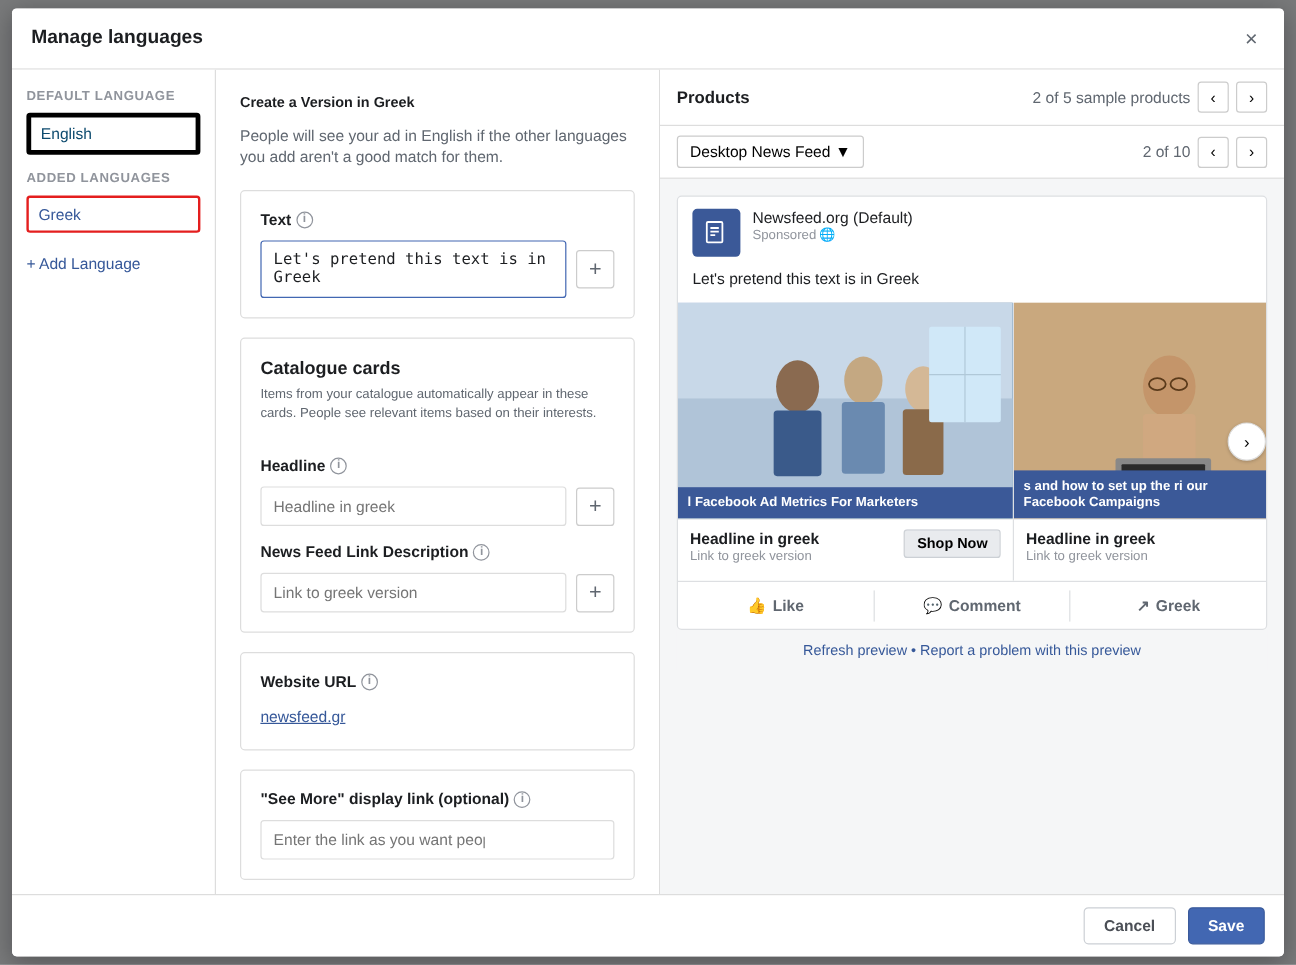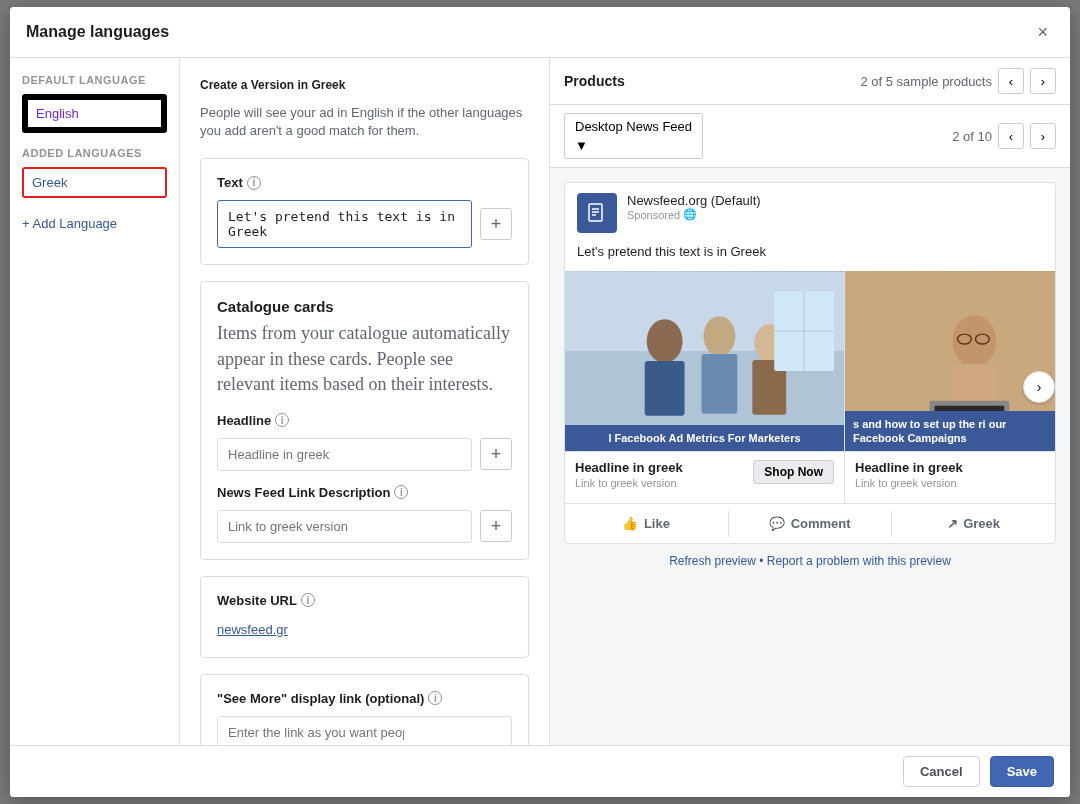--- a/index.html
+++ b/index.html
@@ -60,22 +60,22 @@
 
     .lang-item {
       padding: 6px 8px;
       border-radius: 3px;
       cursor: pointer;
       margin-bottom: 4px;
       font-size: 13px;
     }
 
     .lang-item.english {
-      border: 6px solid #000000;
-      color: #6d28d9;
+      border: 4px solid #000000;
+      color: #0c4a6e;
       font-weight: 500;
     }
 
     .lang-item.greek {
       border: 2px solid #e41e1e;
       color: #365899;
       font-weight: 500;
     }
 
     .add-language-btn {
@@ -145,21 +145,21 @@
       display: flex; align-items: center; justify-content: center;
       font-size: 18px; color: #606770;
     }
 
     .section-title {
       font-size: 15px; font-weight: 700; color: #1c1e21;
       margin-bottom: 6px;
     }
 
     .section-desc {
-      font-size: 18px; color: #606770; margin-bottom: 16px; line-height: 1.4; font-family: Liberation Serif, serif;
+      font-size: 11px; color: #606770; margin-bottom: 28px; line-height: 1.4;
     }
 
     .plain-input {
       flex: 1;
       border: none; background: transparent;
       font-size: 13px; color: #606770;
       outline: none;
     }
 
     .url-link {
@@ -201,24 +201,24 @@
     }
 
     .preview-controls {
       display: flex; align-items: center; justify-content: space-between;
       padding: 8px 14px;
       background: #fff;
       border-bottom: 1px solid #ddd;
     }
 
     .dropdown-btn {
-      display: flex; align-items: flex-start; gap: 4px;
+      display: flex; align-items: flex-end; gap: 4px;
       background: #fff; border: 1px solid #ccc;
       border-radius: 3px; padding: 5px 10px;
-      cursor: pointer; font-size: 13px; flex-direction: column;
+      cursor: pointer; font-size: 13px;
     }
 
     .preview-content {
       flex: 1; overflow-y: auto; padding: 14px;
     }
 
     .ad-card {
       background: #fff;
       border: 1px solid #dddfe2;
       border-radius: 4px;
@@ -262,21 +262,21 @@
     .product-card {
       flex-shrink: 0;
       width: 280px;
       border-right: 1px solid #dddfe2;
     }
 
     .product-img-placeholder {
       width: 100%; height: 180px;
       background: linear-gradient(135deg, #b0c4de 0%, #6a8fb0 50%, #4a7a9b 100%);
       display: flex; align-items: center; justify-content: center;
-      position: relative; overflow: hidden; text-align: center;
+      position: relative; overflow: hidden;
     }
 
     .product-img-placeholder2 {
       width: 100%; height: 180px;
       background: linear-gradient(135deg, #c9a87e 0%, #b8956a 50%, #a07850 100%);
       display: flex; align-items: center; justify-content: center;
       position: relative; overflow: hidden;
     }
 
     .overlay-text {

